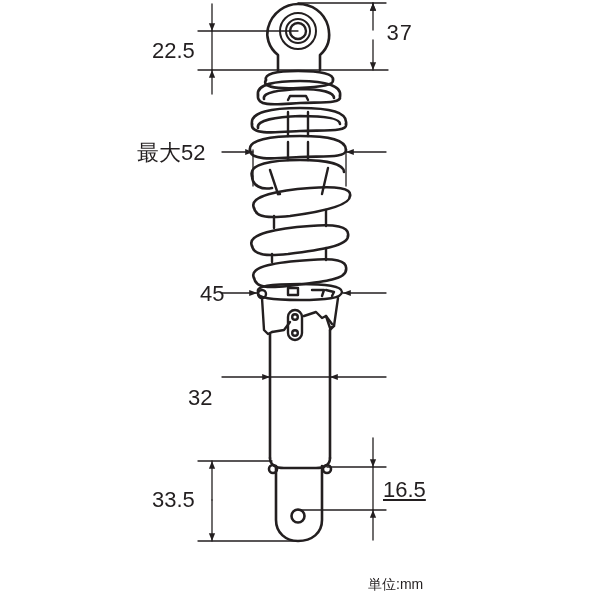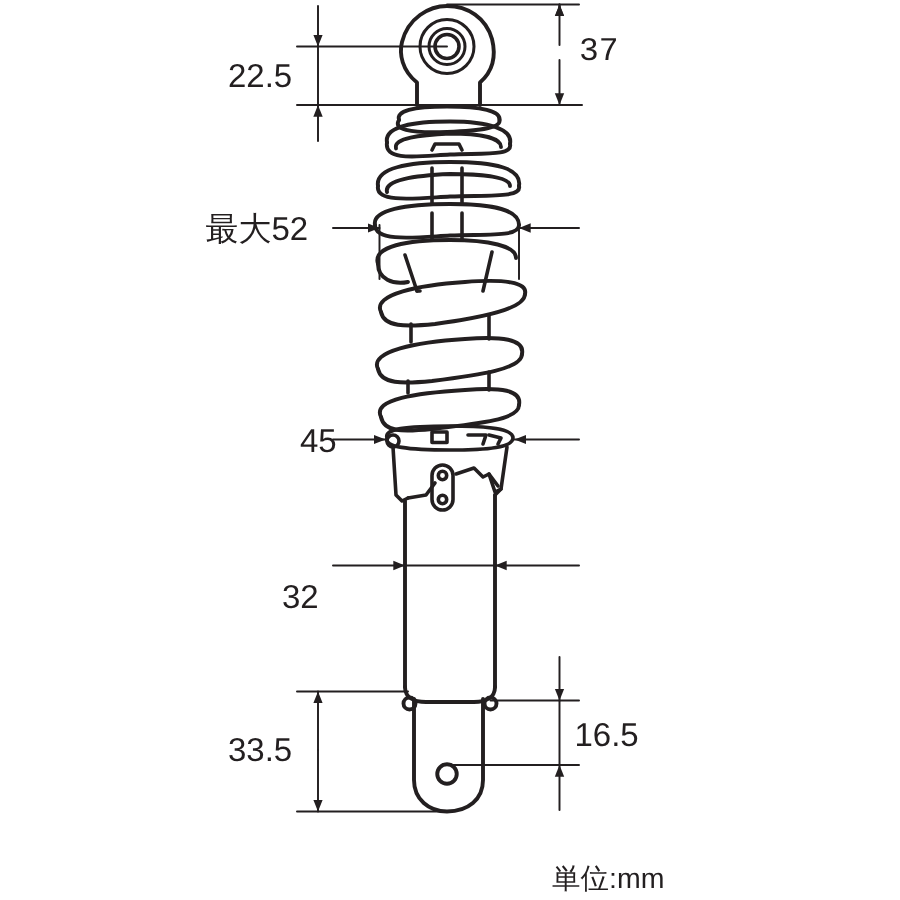--- a/index.html
+++ b/index.html
@@ -1,20 +1,20 @@
 <!DOCTYPE html>
 <html><head>
 <meta charset="utf-8">
 <style>
   html, body { margin:0; padding:0; background:#ffffff; }
   body { width:600px; height:600px; overflow:hidden; position:relative; }
   #stage { position:absolute; left:0; top:0; width:585px; height:600px; }
   .lbl { position:absolute; font-family:"Liberation Sans", sans-serif; color:#231f20; white-space:nowrap; line-height:1; }
   .dim { font-size:22px; }
-  .unit { font-size:19px; }
+  .unit { font-size:14px; }
   svg { position:absolute; left:0; top:0; }
 </style>
 </head>
 <body>
 
 <div id="stage">
   <svg width="600" height="600" viewBox="0 0 600 600" fill="none" stroke="#231f20" stroke-linecap="round" stroke-linejoin="round">
     <defs>
       <marker id="arr" viewBox="0 0 10 10" refX="10" refY="5" markerWidth="6" markerHeight="6" orient="auto-start-reverse">
         <path d="M0,1 L10,5 L0,9 Z" fill="#231f20" stroke="none"></path>
@@ -144,16 +144,16 @@
       <line x1="373" y1="467" x2="373" y2="510"></line>
     </g>
   </svg>
 
   <span class="lbl dim" style="left:152px; top:40px;">22.5</span>
   <span class="lbl dim" style="left:386px; top:24px;font-family:Liberation Mono, monospace;">37</span>
   <span class="lbl dim" style="left:137px; top:142px;">最大52</span>
   <span class="lbl dim" style="left:200px; top:283px;">45</span>
   <span class="lbl dim" style="left:188px; top:367px;margin-top:20px;">32</span>
   <span class="lbl dim" style="left:152px; top:489px;text-align:right;">33.5</span>
-  <span class="lbl dim" style="left:383px; top:479px;">16.5</span>
+  <span class="lbl dim" style="left:383px; top:479px;text-decoration:underline;">16.5</span>
 
   <span class="lbl unit" style="left:368px; top:577px;">単位:mm</span>
 </div>
 
 </body></html>

